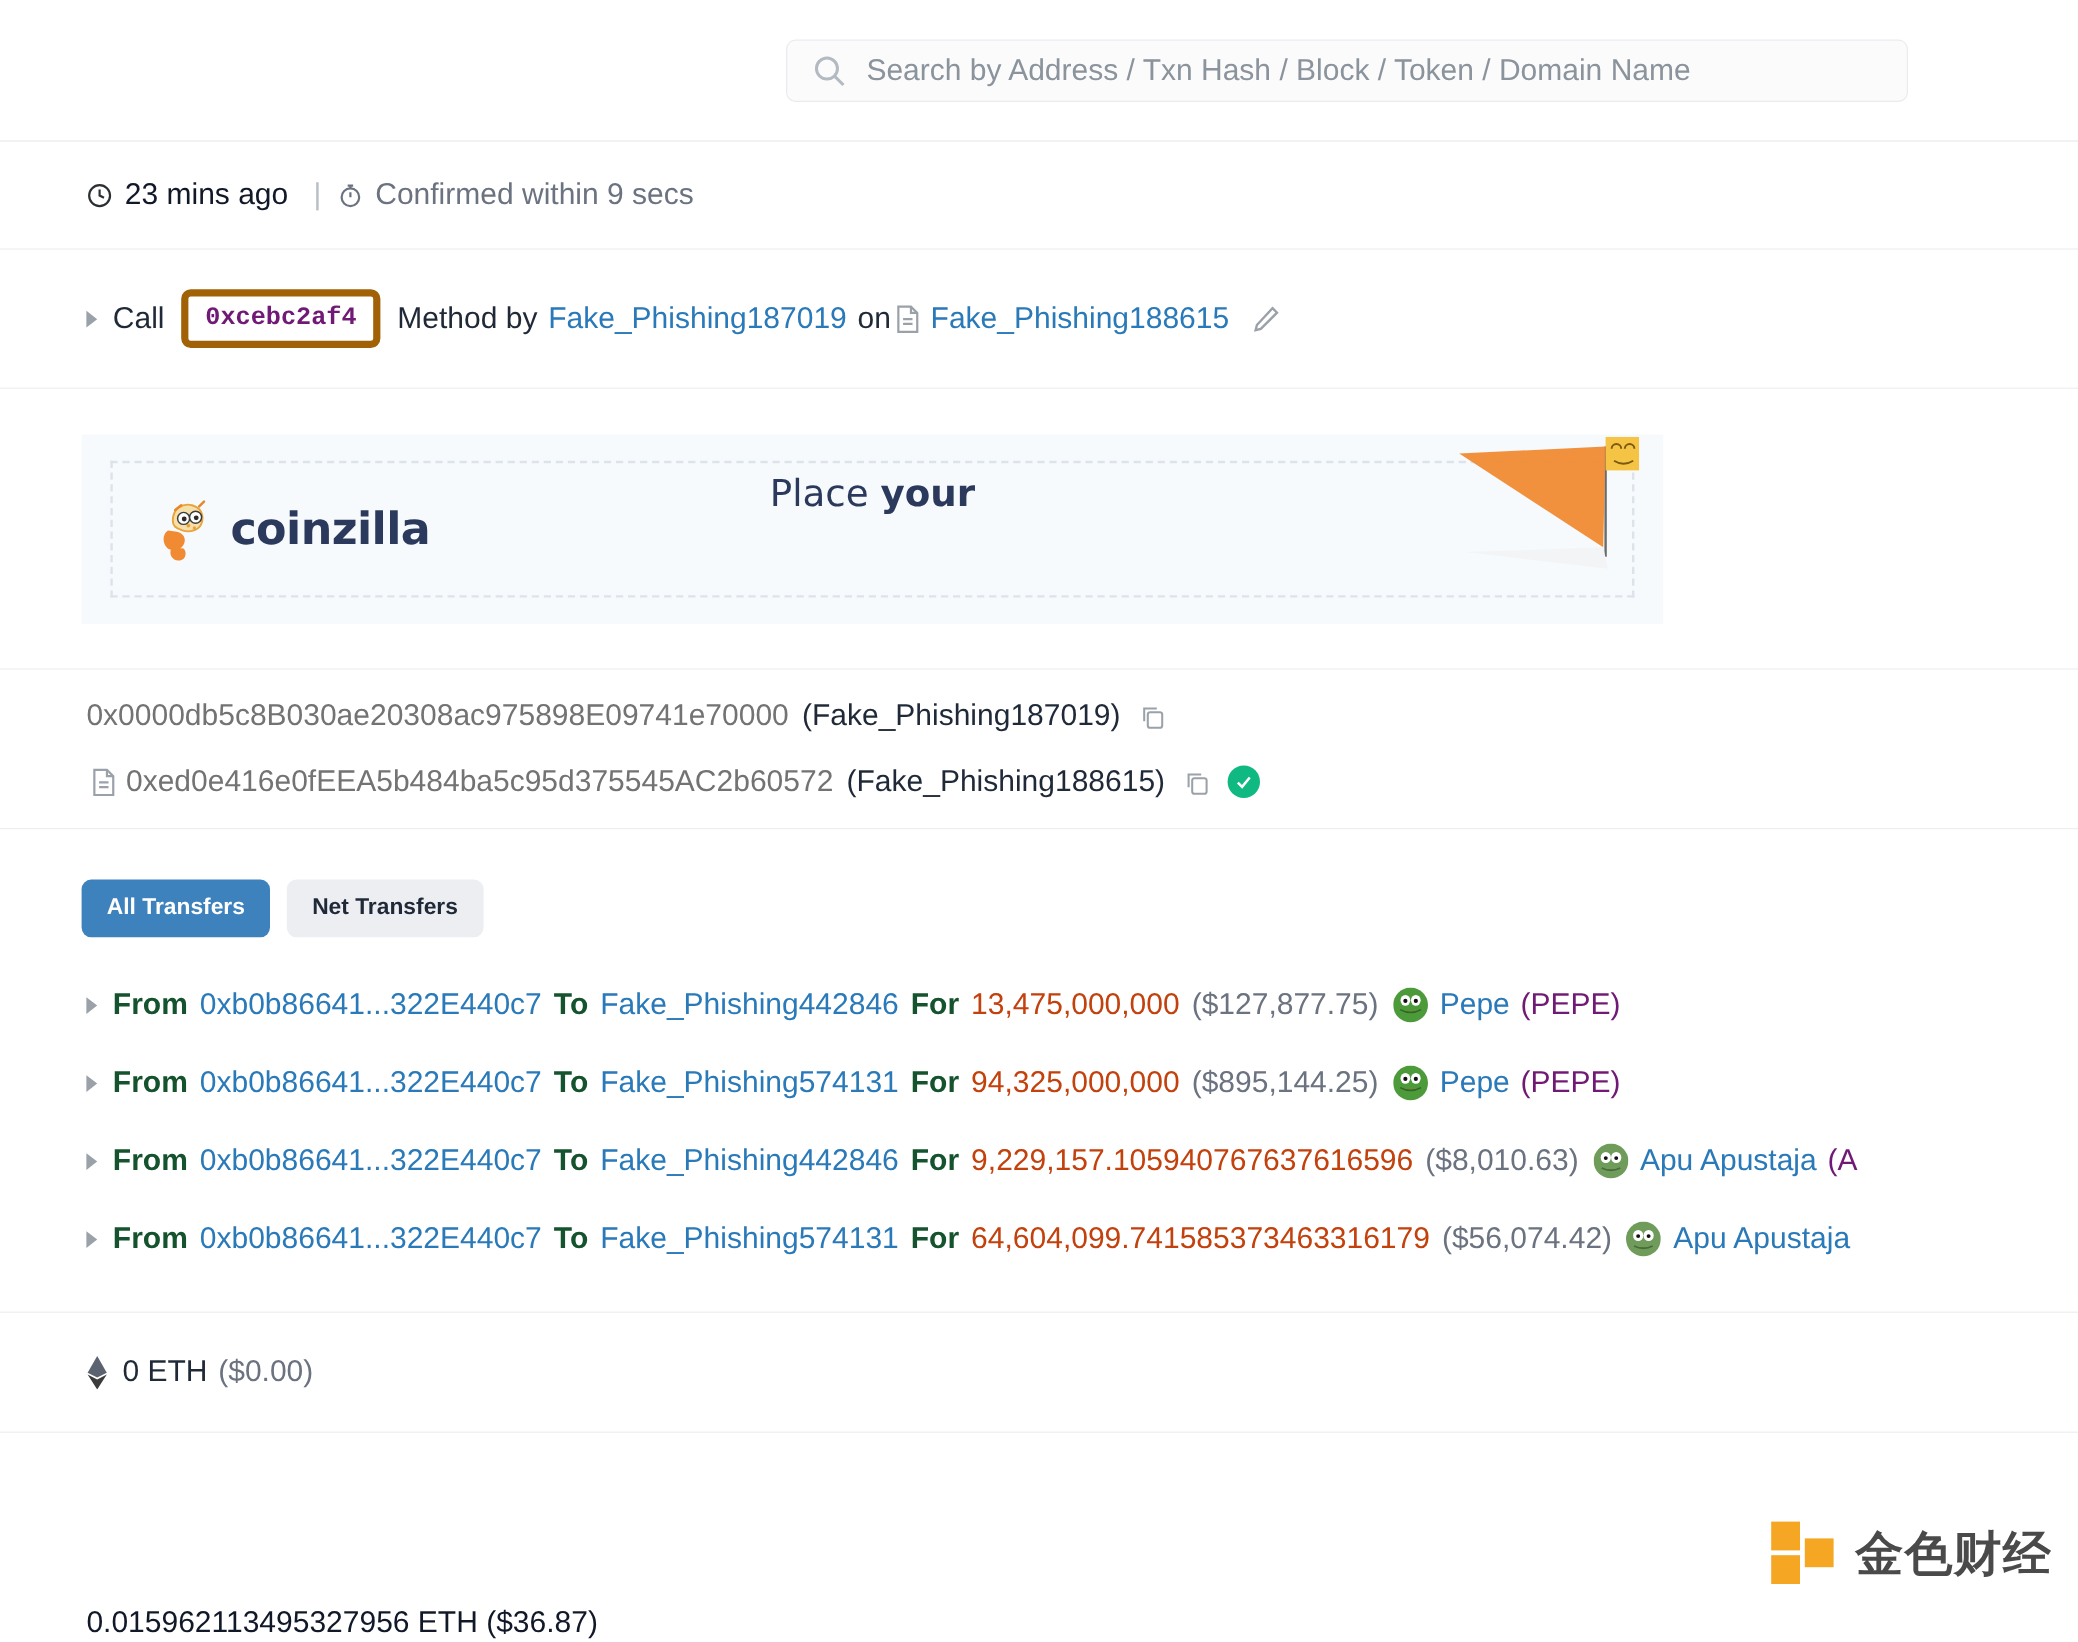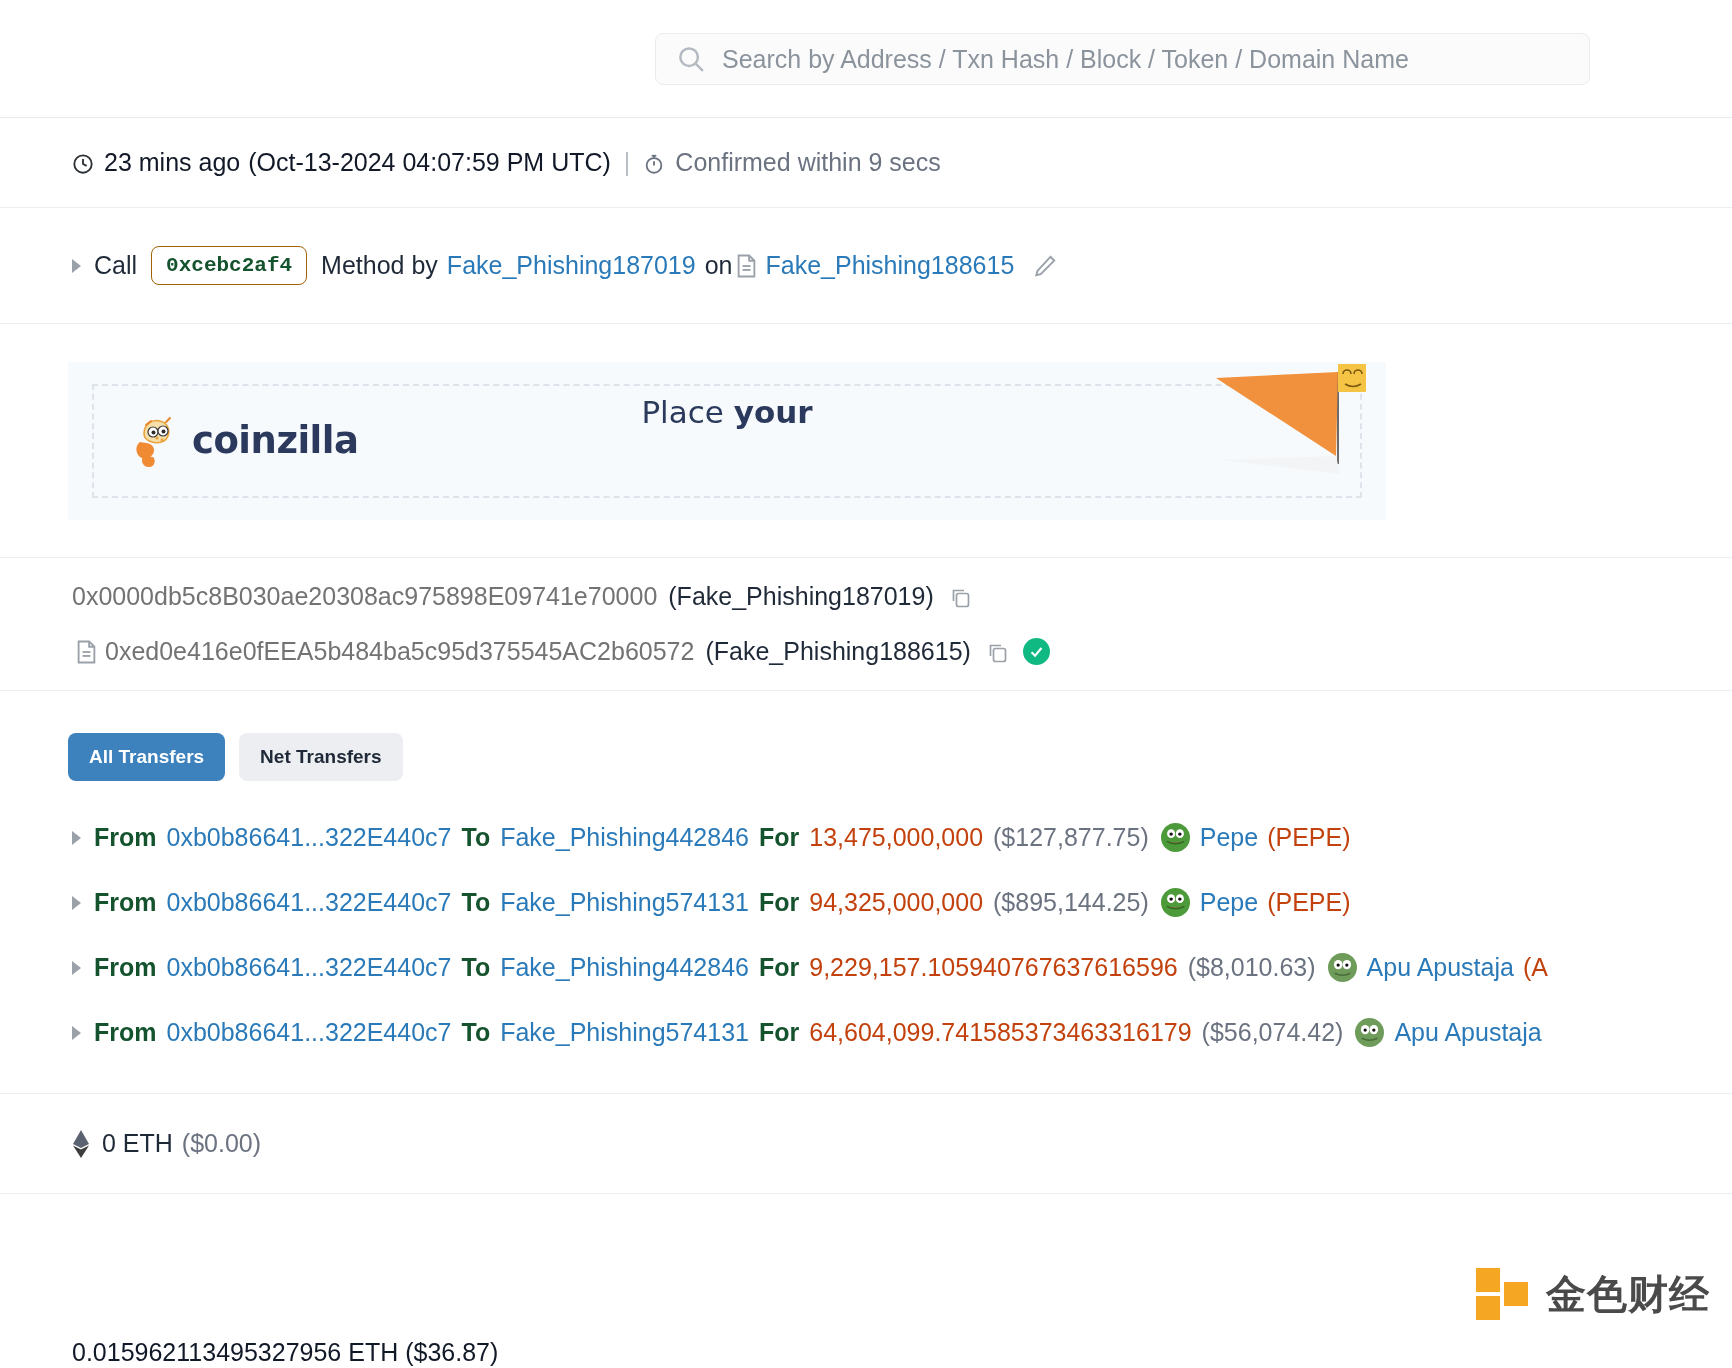--- a/index.html
+++ b/index.html
@@ -72,28 +72,28 @@
   .caret {
     width: 0; height: 0;
     border-left: 9px solid #9aa1a9;
     border-top: 7px solid transparent;
     border-bottom: 7px solid transparent;
     margin-right: 13px;
     flex: 0 0 auto;
   }
   .badge {
     display: inline-block;
-    border: 1px solid #a16207;
+    border: 6px solid #a16207;
     border-radius: 8px;
     background: #fff;
     padding: 7px 14px;
     font-family: "Liberation Mono", monospace;
     font-size: 21px;
     font-weight: bold;
-    color: #14532d;
+    color: #701a75;
     margin: 0 14px;
   }
   .lnk { color: #2a7ab9; text-decoration: none; }
   .doc-icon { width: 21px; height: 24px; margin: 0 8px 0 4px; color: #9aa1a9; flex: 0 0 auto; vertical-align: -3px; }
   .pencil-icon { width: 26px; height: 26px; margin-left: 18px; color: #9aa1a9; }
 
   
   .ad-banner {
     margin-left: 68px;
     width: 1318px;
@@ -171,21 +171,21 @@
   .xfer .lbl { font-weight: bold; color: #14532d; margin-right: 10px; }
   .xfer .val { color: #c2410c; margin-right: 10px; }
   .xfer .lnk { margin-right: 10px; }
   .xfer .usd { color: #6b7280; margin-right: 12px; }
   .tok-icon {
     width: 29px; height: 29px; border-radius: 50%;
     margin-right: 10px; flex: 0 0 auto;
     display: inline-block;
   }
   .tok-name { color: #2a7ab9; margin-right: 9px; }
-  .tok-sym { color: #c2410c; }
+  .tok-sym { color: #701a75; }
 
   
   .eth-icon { width: 18px; height: 28px; margin-right: 12px; color: #3c3c3d; }
   .row-value2 {
     padding-left: 72px;
     font-size: 25px;
     color: #111827;
     position: absolute;
     top: 1338px;
   }
@@ -225,21 +225,20 @@
 
 <div class="row row-time">
   <span class="clock-icon">
     <svg viewBox="0 0 24 24" fill="none" stroke="currentColor" stroke-width="2" width="22" height="22">
       <circle cx="12" cy="12" r="9.5"></circle>
       <polyline points="12,6.5 12,12 16,14"></polyline>
     </svg>
   </span>
   <span>23 mins ago</span>
   <span style="width:8px"></span>
-  <span>(Oct-13-2024 04:07:59 PM UTC)</span>
   <span class="sep">|</span>
   <span class="timer-icon">
     <svg viewBox="0 0 24 24" fill="none" stroke="#6b7280" stroke-width="2" width="22" height="22">
       <circle cx="12" cy="13.5" r="8"></circle>
       <line x1="12" y1="13.5" x2="12" y2="9"></line>
       <line x1="9.5" y1="3" x2="14.5" y2="3"></line>
       <line x1="12" y1="3" x2="12" y2="5.5"></line>
     </svg>
   </span>
   <span class="muted">Confirmed within 9 secs</span>

